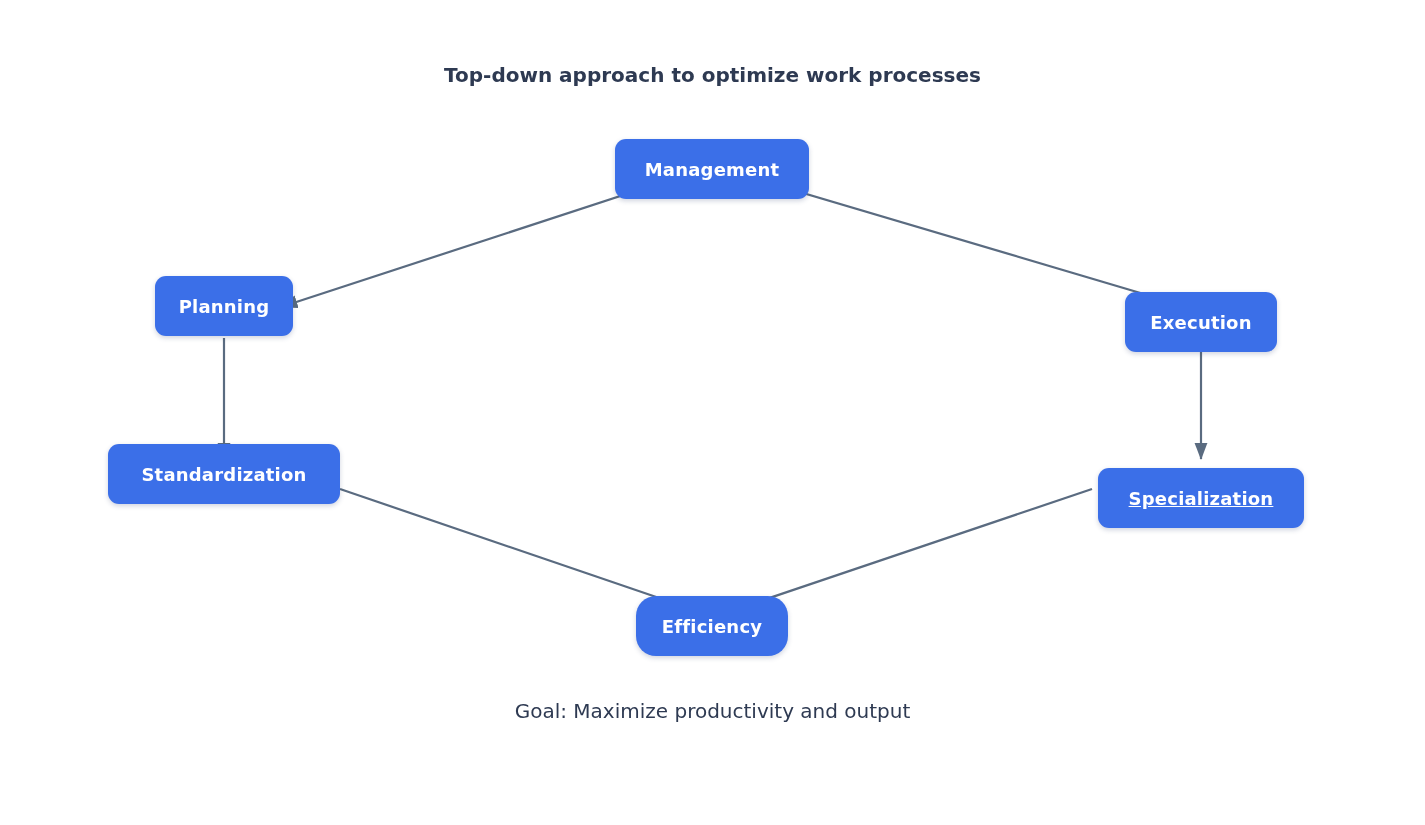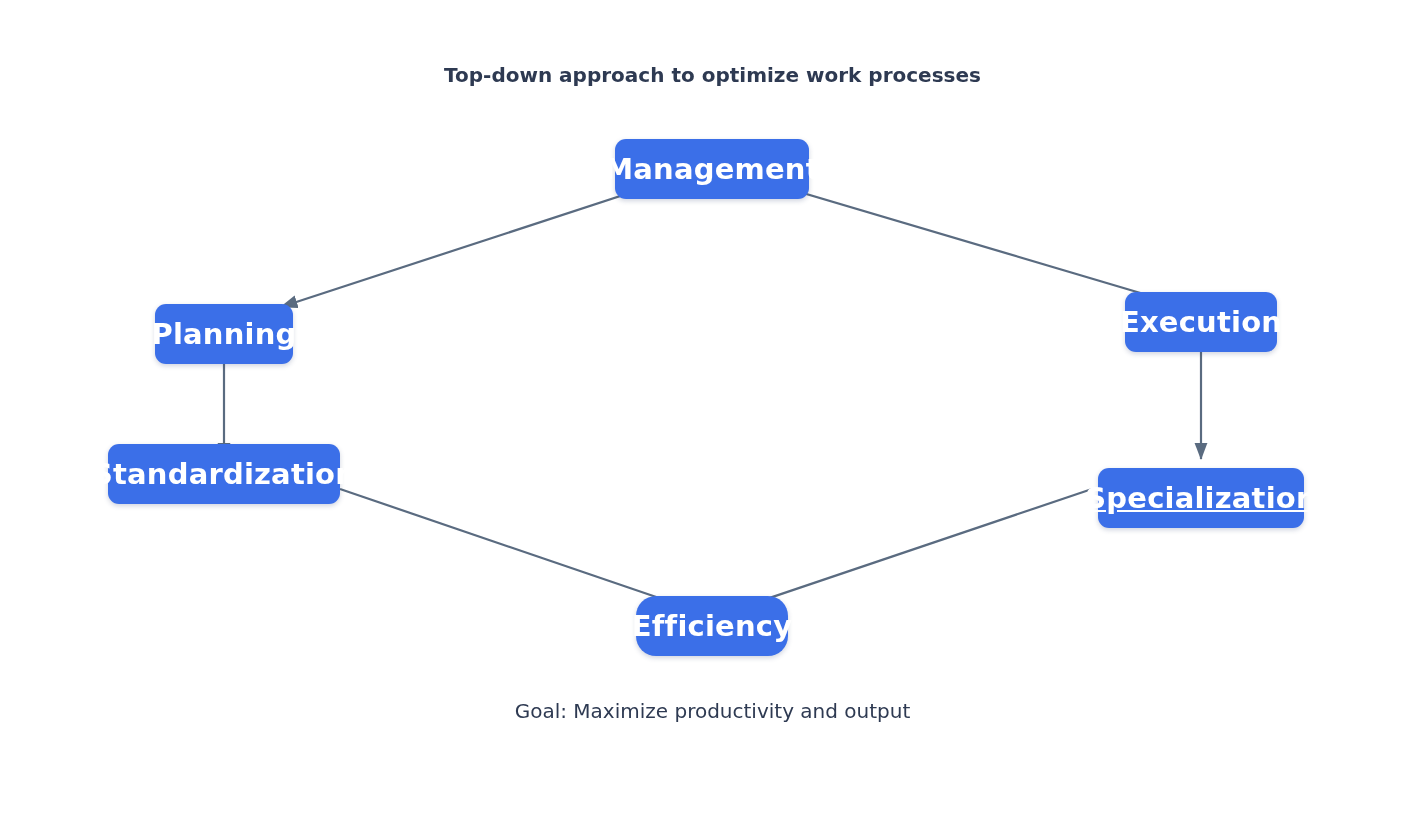--- a/index.html
+++ b/index.html
@@ -36,21 +36,21 @@
     position:absolute;left:0;top:0;
     width:1425px;height:825px;
     pointer-events:none;
   }
 
   .node{
     position:absolute;
     box-sizing:border-box;
     background:#3b6fe8;
     color:#ffffff;
-    font-size:29px;
+    font-size:18px;
     font-weight:bold;
     border-radius:11px;
     display:flex;
     align-items:center;
     justify-content:center;
     white-space:nowrap;
     box-shadow:0 2px 5px rgba(40,60,110,0.22);
     padding:16px 22px;
     height:60px;
     letter-spacing:.2px;
@@ -76,21 +76,21 @@
       <line x1="1201" y1="338" x2="1201" y2="459"></line>
       <line x1="340" y1="489" x2="706" y2="614"></line>
       <line x1="1092" y1="489" x2="722" y2="614"></line>
     </g>
   </svg>
 
   <div class="node" style="left:615px;top:139px;width:194px;">
     <span>Management</span>
   </div>
 
-  <div class="node" style="left:155px;top:304px;width:138px;">
+  <div class="node" style="left:155px;top:276px;width:138px;">
     <span>Planning</span>
   </div>
 
   <div class="node" style="left:1125px;top:292px;width:152px;text-align:right;">
     <span>Execution</span>
   </div>
 
   <div class="node" style="left:108px;top:444px;width:232px;">
     <span>Standardization</span>
   </div>

